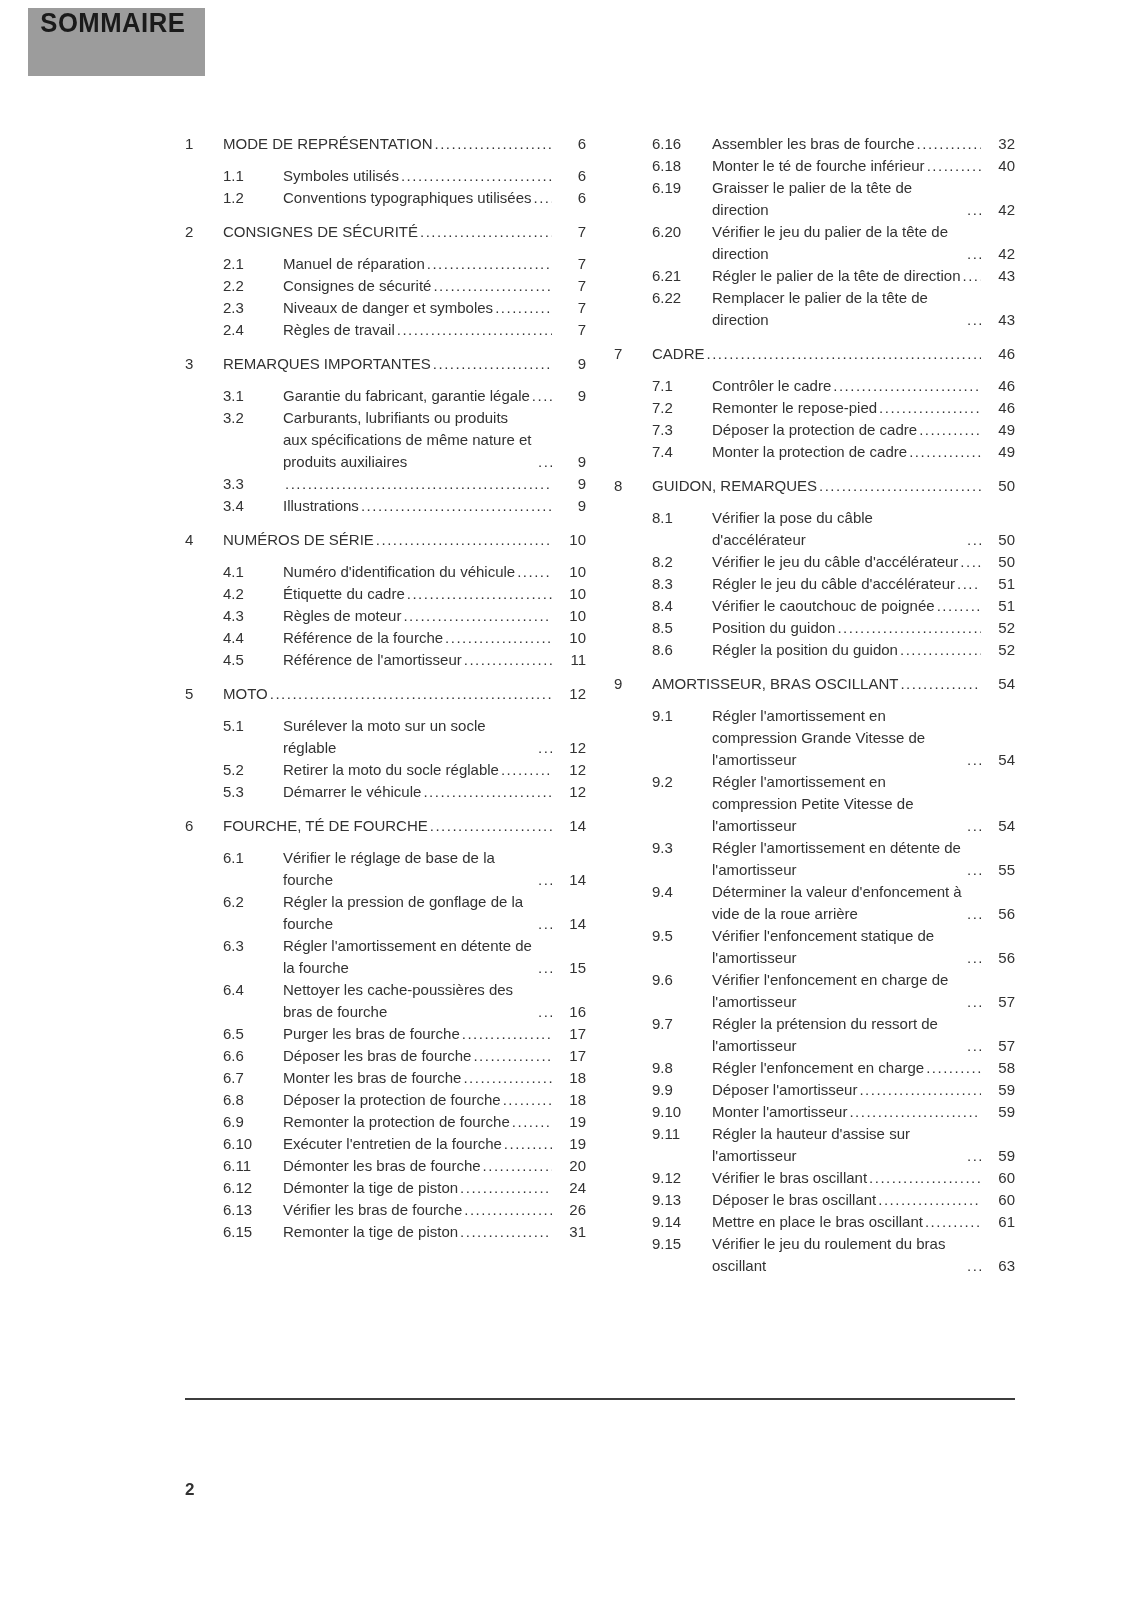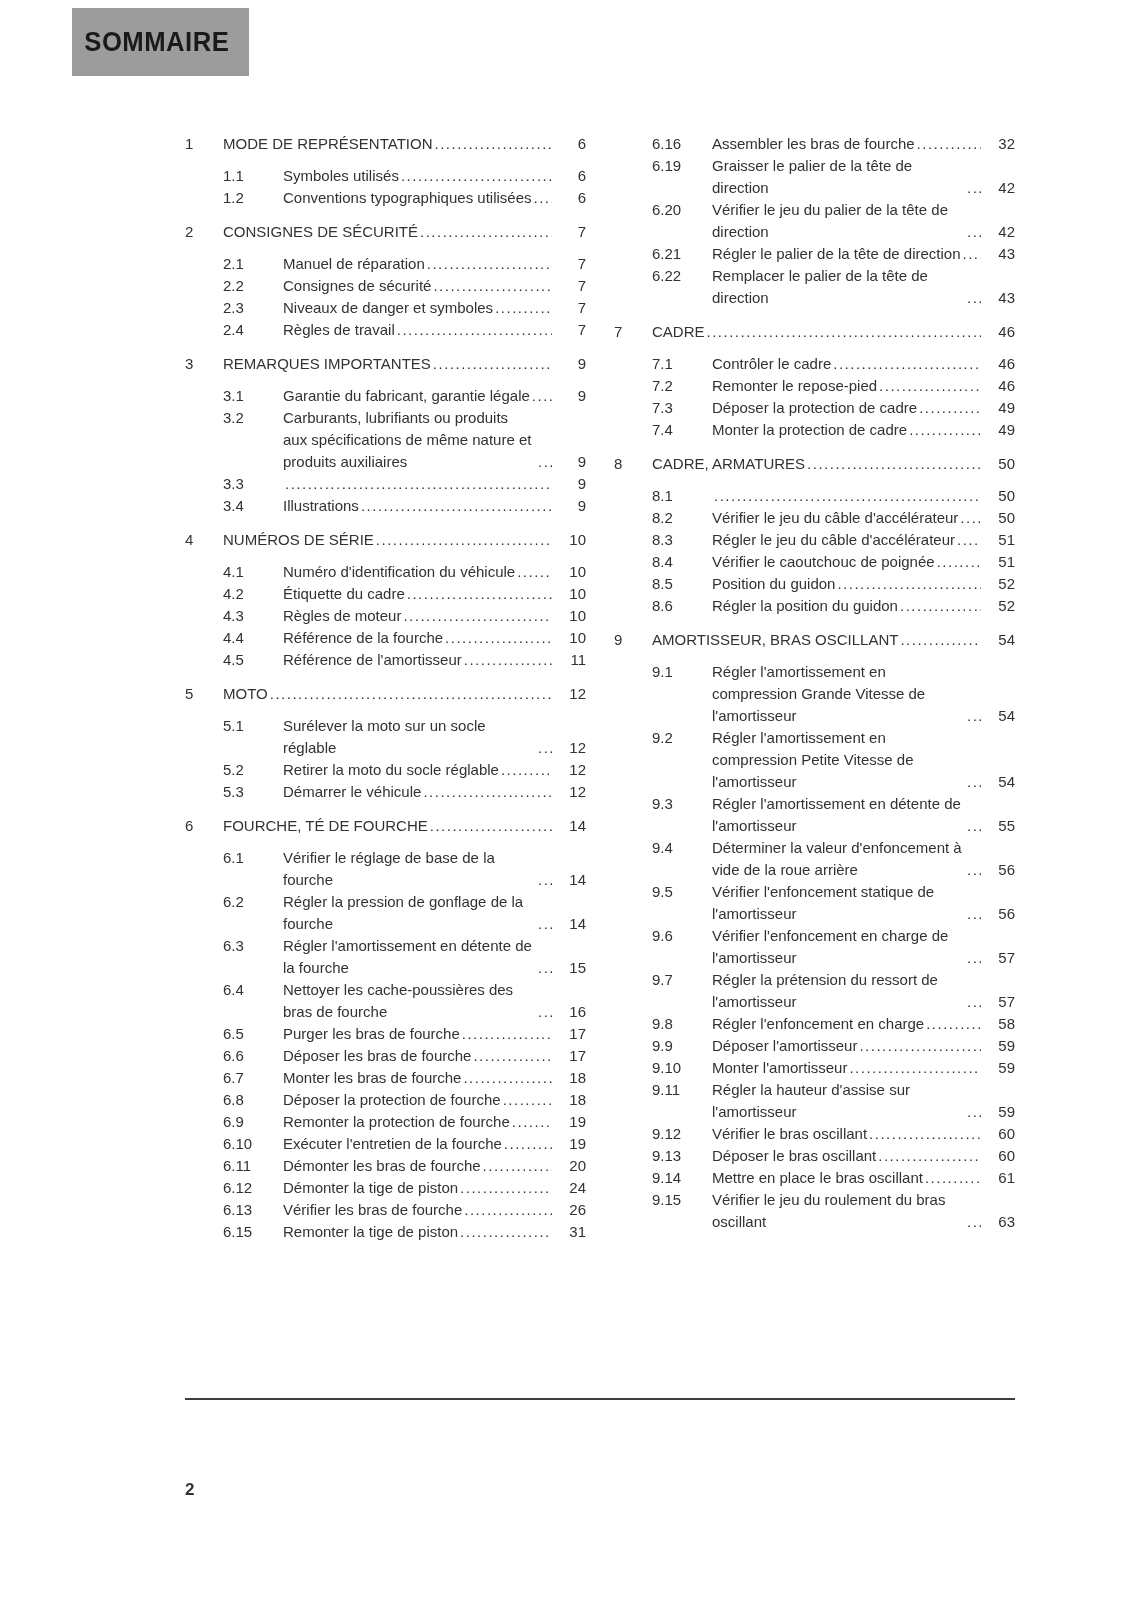--- a/index.html
+++ b/index.html
@@ -15,22 +15,20 @@
     overflow: hidden;
   }
   .header-box {
     position: absolute;
     left: 28px;
     top: 8px;
     width: 177px;
     height: 68px;
     background: var(--header-bg, #9c9c9c);
     display: flex;
-    align-items: center;
-    margin-left: 44px;
   }
   .header-title {
     font-size: 27px;
     font-weight: bold;
     letter-spacing: 0.5px;
     color: var(--header-text, #1a1a1a);
     padding-left: 13px;
     transform: scaleX(0.95);
     transform-origin: left center;
     white-space: nowrap;
@@ -325,20 +323,26 @@
         </div>
       </div>
     <div class="col">
         <div class="entry lvl2">
           <span class="num">6.16</span>
           <span class="title">Assembler les bras de fourche</span>
           <span class="leader"></span>
           <span class="page">32</span>
         </div>
         <div class="entry lvl2">
+          <span class="num">6.18</span>
+          <span class="title">Monter le té de fourche inférieur</span>
+          <span class="leader"></span>
+          <span class="page">40</span>
+        </div>
+        <div class="entry lvl2">
           <span class="num">6.19</span>
           <span class="title">Graisser le palier de la tête de direction</span>
           <span class="leader"></span>
           <span class="page">42</span>
         </div>
         <div class="entry lvl2">
           <span class="num">6.20</span>
           <span class="title">Vérifier le jeu du palier de la tête de direction</span>
           <span class="leader"></span>
           <span class="page">42</span>
@@ -380,26 +384,27 @@
           <span class="page">49</span>
         </div>
         <div class="entry lvl2">
           <span class="num">7.4</span>
           <span class="title">Monter la protection de cadre</span>
           <span class="leader"></span>
           <span class="page">49</span>
         </div>
         <div class="entry lvl1">
           <span class="num">8</span>
-          <span class="title">CADRE, ARMATURES</span>
+          <span class="title">GUIDON, REMARQUES</span>
           <span class="leader"></span>
           <span class="page">50</span>
         </div>
         <div class="entry lvl2">
           <span class="num">8.1</span>
+          <span class="title">Vérifier la pose du câble d'accélérateur</span>
           <span class="leader"></span>
           <span class="page">50</span>
         </div>
         <div class="entry lvl2">
           <span class="num">8.2</span>
           <span class="title">Vérifier le jeu du câble d'accélérateur</span>
           <span class="leader"></span>
           <span class="page">50</span>
         </div>
         <div class="entry lvl2">

